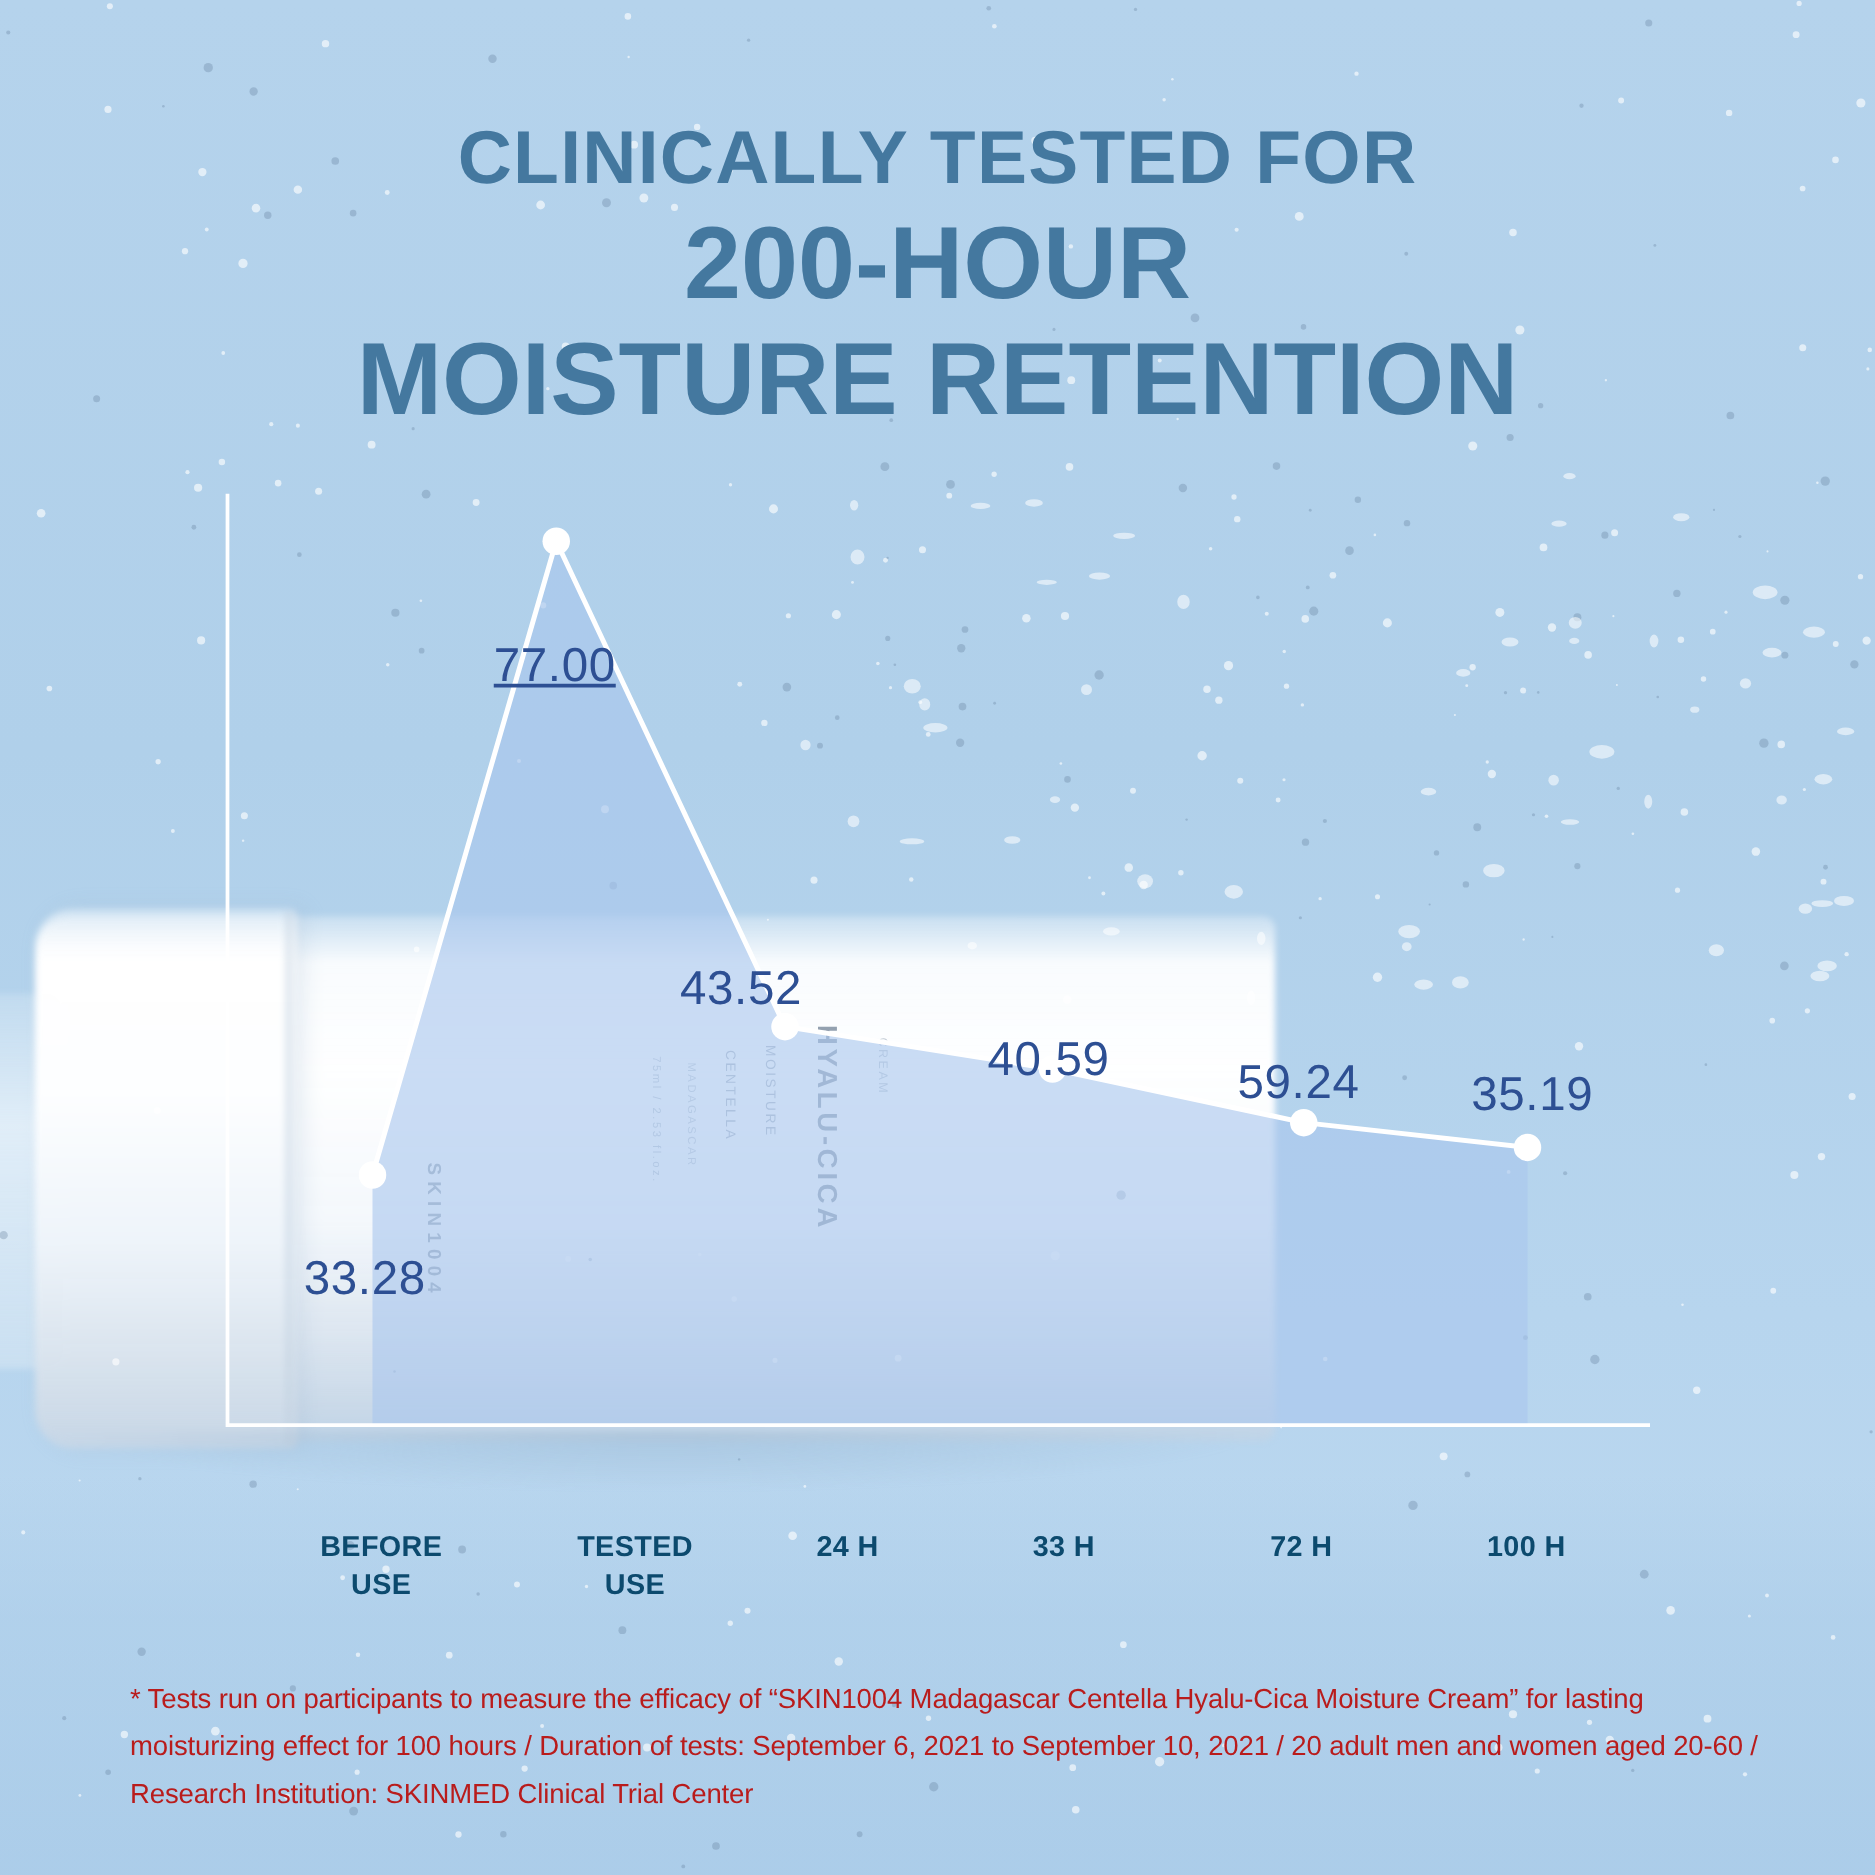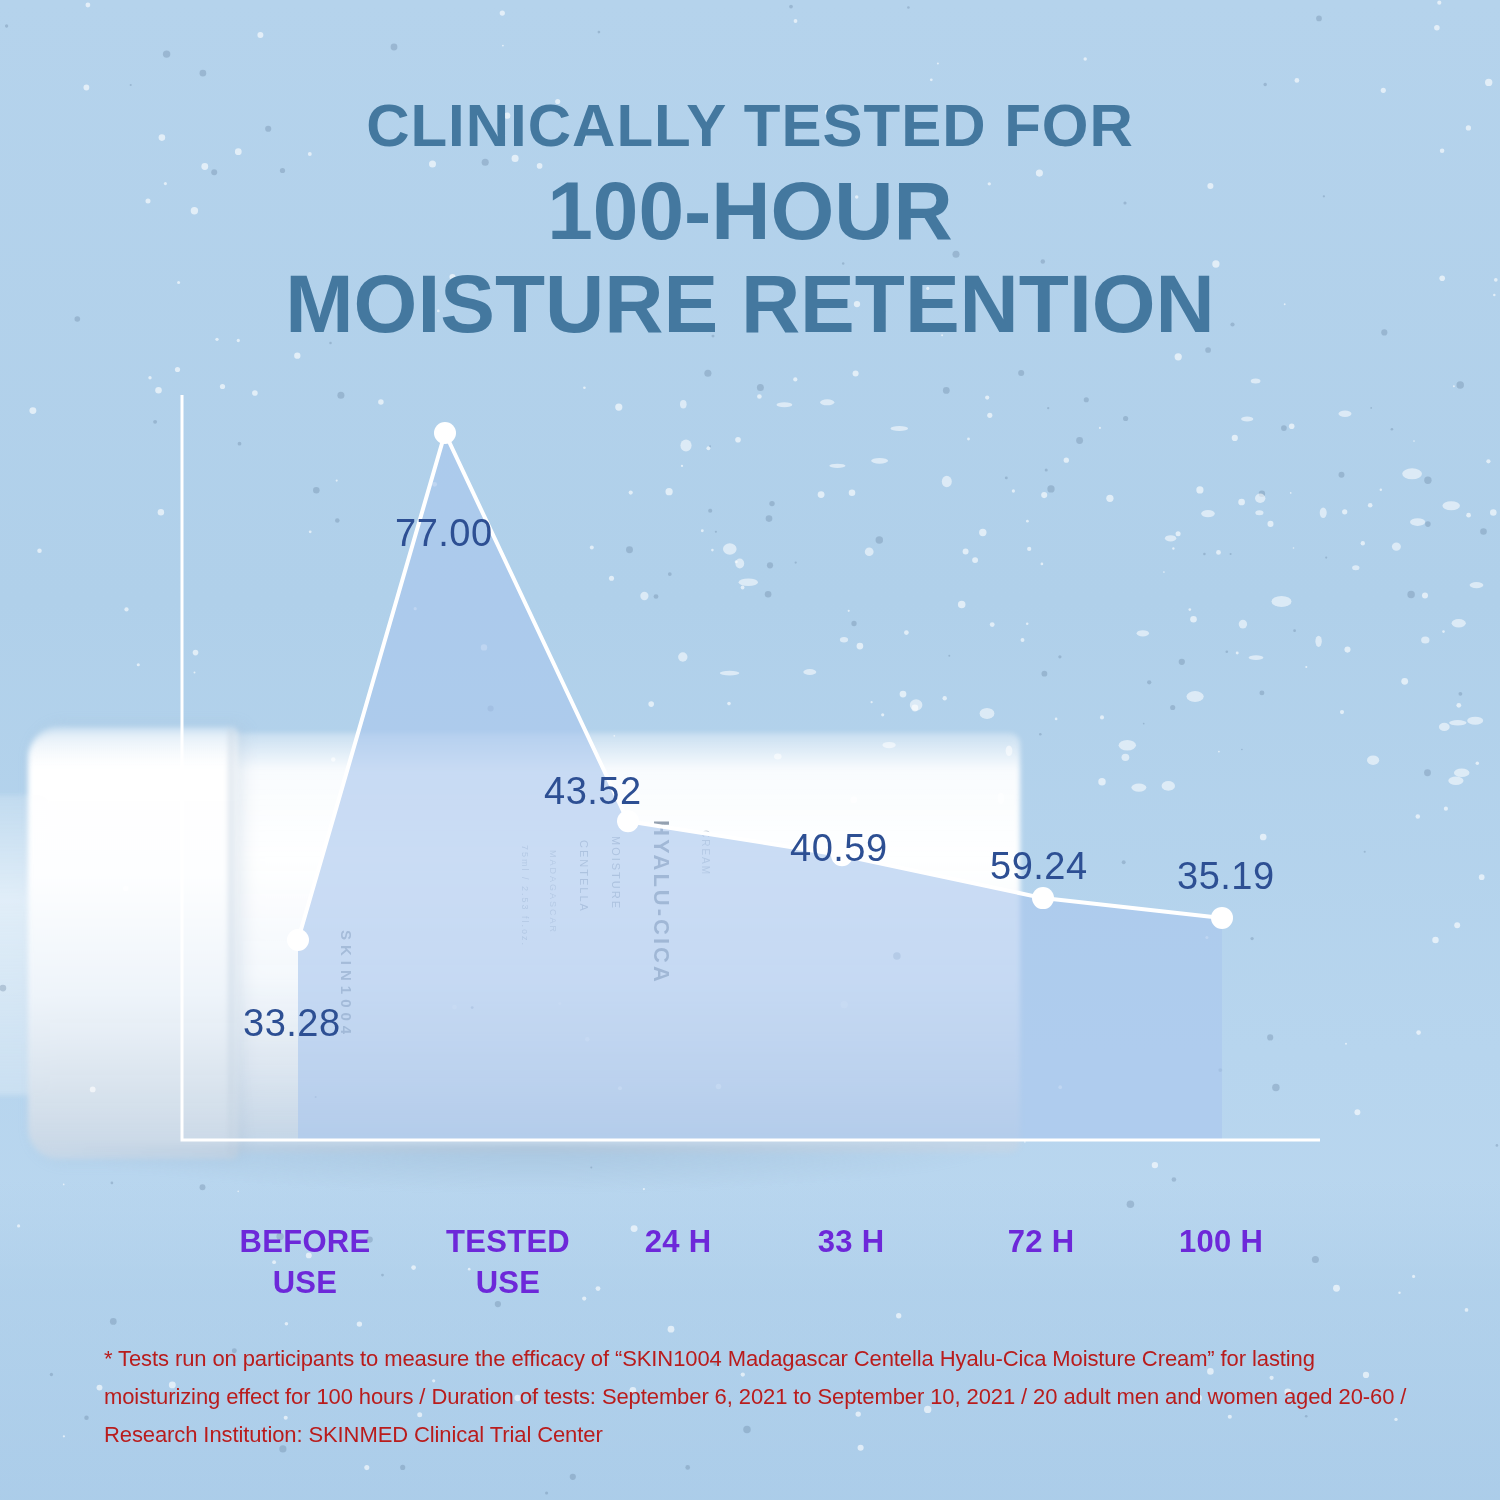--- a/index.html
+++ b/index.html
@@ -117,22 +117,22 @@
     color:#2d4f93;
     font-size:38px;
     font-family:"Liberation Sans", sans-serif;
     font-weight:400;
     letter-spacing:.5px;
     white-space:nowrap;
     z-index:9;
   }
   .cat-label {
     position:absolute;
-    color:#6d28d9;
-    font-size:31px;
+    color:#0c4a6e;
+    font-size:23px;
     font-weight:700;
     font-family:"Liberation Sans", sans-serif;
     letter-spacing:.3px;
     text-align:center;
     line-height:1.32;
     white-space:nowrap;
     transform:translateX(-50%);
     z-index:9;
   }
 
@@ -565,38 +565,38 @@
     <ellipse cx="899.3" cy="428.6" rx="8.8" ry="2.5" fill="rgba(255,255,255,0.55)"></ellipse>
     <ellipse cx="1396.4" cy="546.7" rx="4.5" ry="4.1" fill="rgba(255,255,255,0.55)"></ellipse>
     <ellipse cx="1318.6" cy="641.3" rx="3.2" ry="5.6" fill="rgba(255,255,255,0.55)"></ellipse>
     <ellipse cx="1475.2" cy="720.7" rx="8.0" ry="4.0" fill="rgba(255,255,255,0.55)"></ellipse>
     <ellipse cx="1208.0" cy="513.6" rx="6.8" ry="3.6" fill="rgba(255,255,255,0.55)"></ellipse>
     <ellipse cx="809.8" cy="672.0" rx="6.5" ry="3.0" fill="rgba(255,255,255,0.55)"></ellipse>
   </svg>
 
 <div id="headline">
   <div class="l1">CLINICALLY TESTED FOR</div>
-  <div class="l2">100-HOUR</div>
+  <div class="l2">200-HOUR</div>
   <div class="l3">MOISTURE RETENTION</div>
 </div>
 
 <div id="chart-wrap">
   <svg id="chart-svg" width="1500" height="1500" viewBox="0 0 1500 1500">
       <path d="M 298 1140 L 298.0 940.0 L 445.0 433.0 L 628.0 821.3 L 842.0 855.2 L 1043.0 898.1 L 1222.0 917.9 L 1222 1140 Z" fill="#a9c6ed" opacity="0.62"></path>
       <path d="M 182 395 L 182 1140 L 1320 1140" stroke="#ffffff" stroke-width="3" fill="none"></path>
       <path d="M 298.0 940.0 L 445.0 433.0 L 628.0 821.3 L 842.0 855.2 L 1043.0 898.1 L 1222.0 917.9" stroke="#ffffff" stroke-width="4" stroke-linejoin="round" stroke-linecap="round" fill="none"></path>
       <circle cx="298.0" cy="940.0" r="11" fill="#ffffff"></circle>
       <circle cx="445.0" cy="433.0" r="11" fill="#ffffff"></circle>
       <circle cx="628.0" cy="821.3" r="11" fill="#ffffff"></circle>
       <circle cx="842.0" cy="855.2" r="11" fill="#ffffff"></circle>
       <circle cx="1043.0" cy="898.1" r="11" fill="#ffffff"></circle>
       <circle cx="1222.0" cy="917.9" r="11" fill="#ffffff"></circle>
     </svg>
 <div class="value-label" style="left: 243px; top: 1002px;">33.28</div>
-    <div class="value-label" style="left: 395px; top: 512px;">77.00</div>
+    <div class="value-label" style="left: 395px; top: 512px; text-decoration: underline;">77.00</div>
     <div class="value-label" style="left: 544px; top: 770px;">43.52</div>
     <div class="value-label" style="left: 790px; top: 827px;">40.59</div>
     <div class="value-label" style="left: 990px; top: 845px;">59.24</div>
     <div class="value-label" style="left: 1177px; top: 855px;">35.19</div>
     <div class="cat-label" style="left: 305px; top: 1222px;">
       <div>BEFORE</div>
       <div>USE</div>
     </div>
     <div class="cat-label" style="left: 508px; top: 1222px;">
       <div>TESTED</div>

